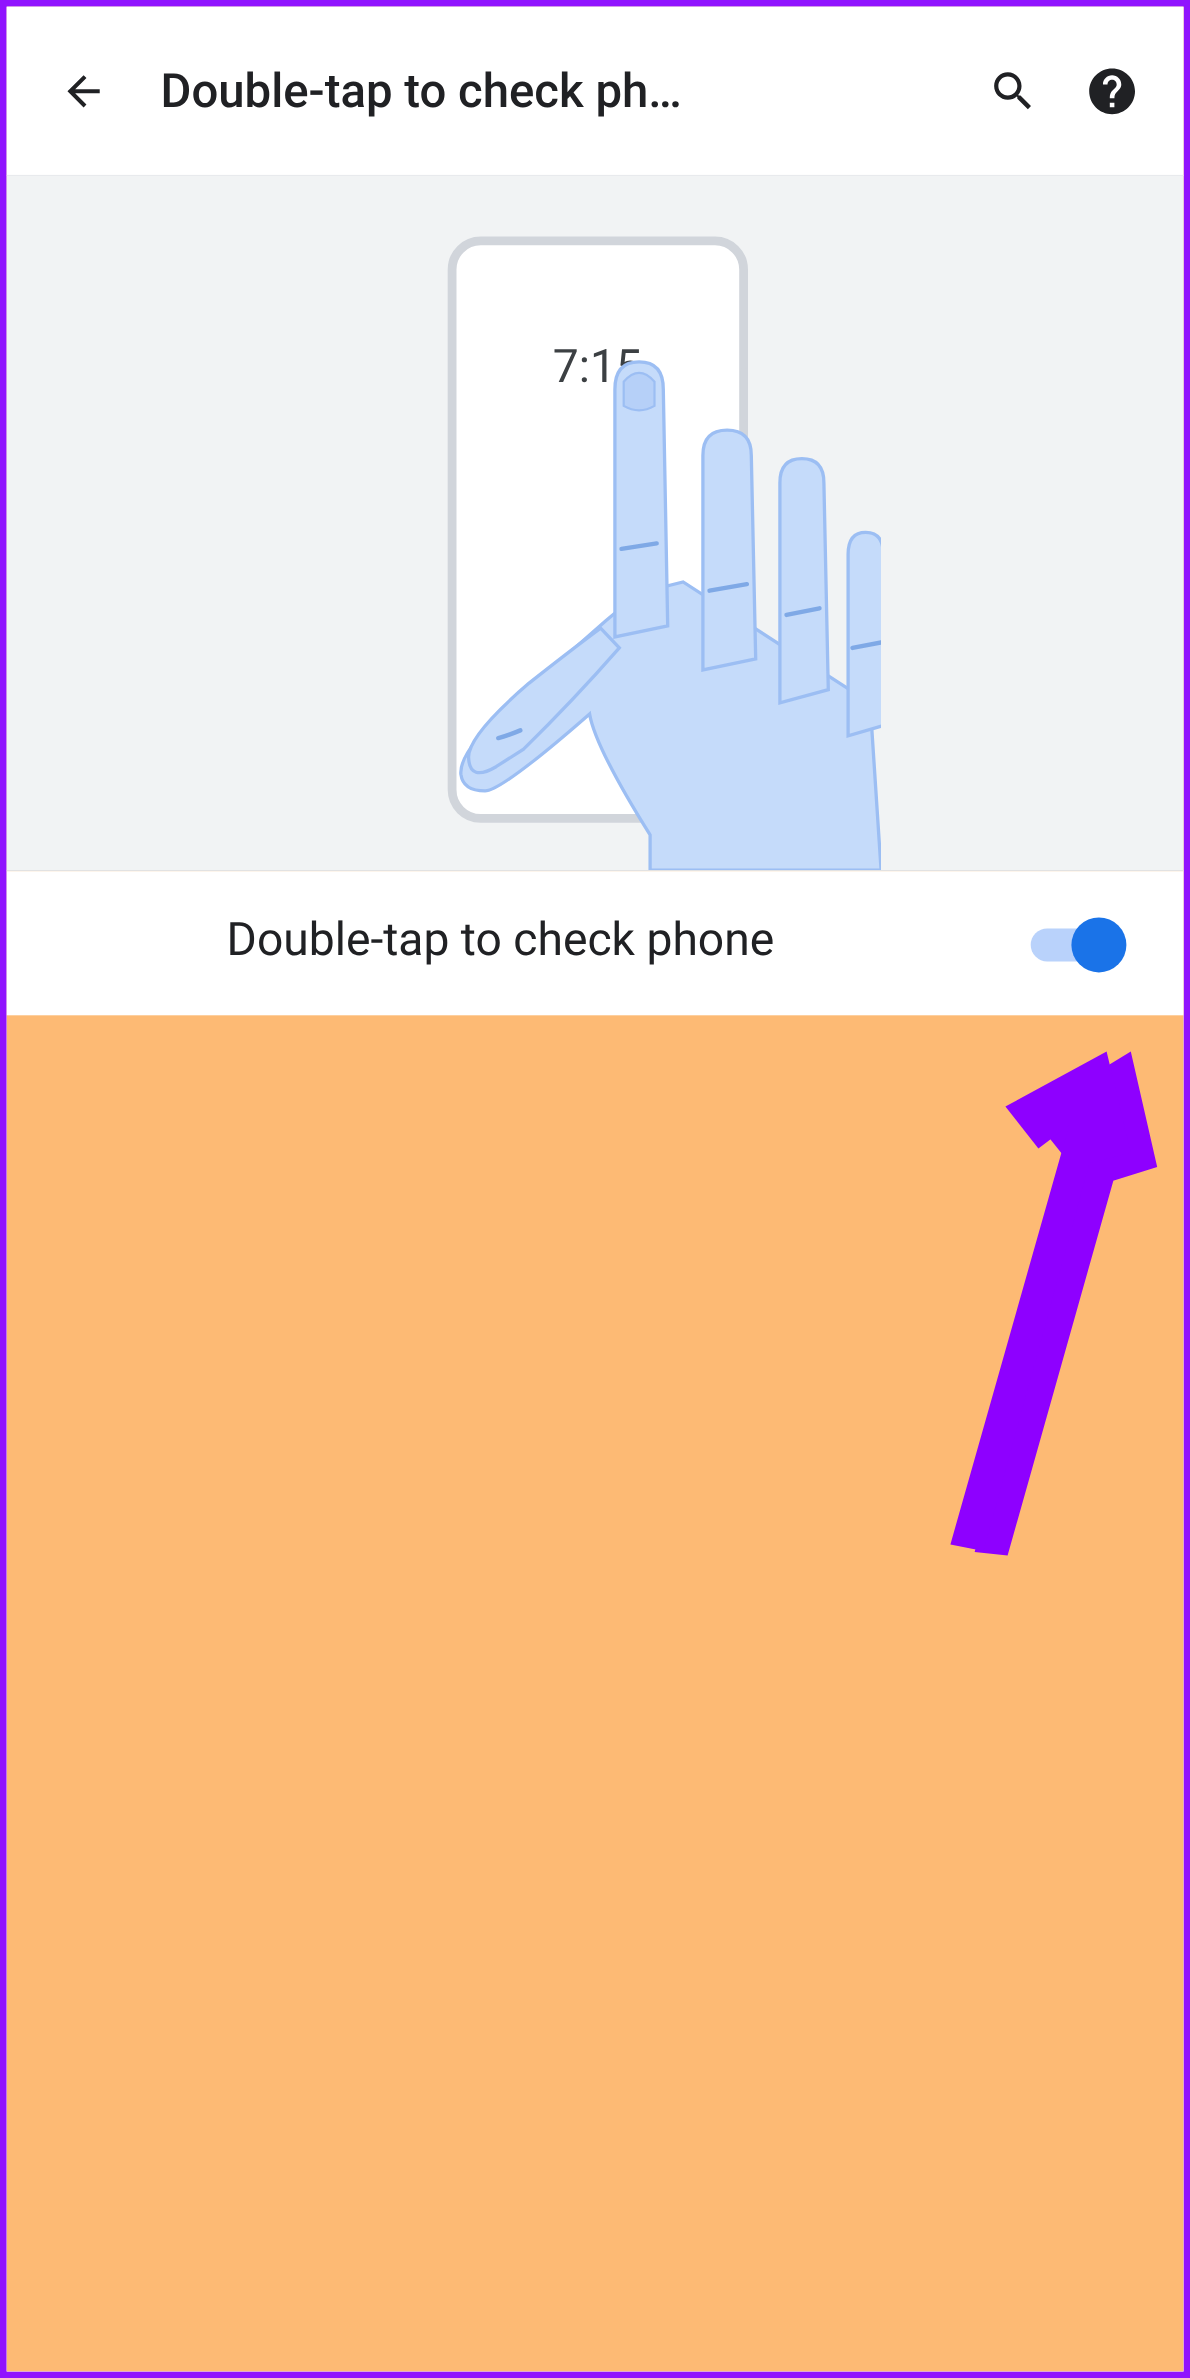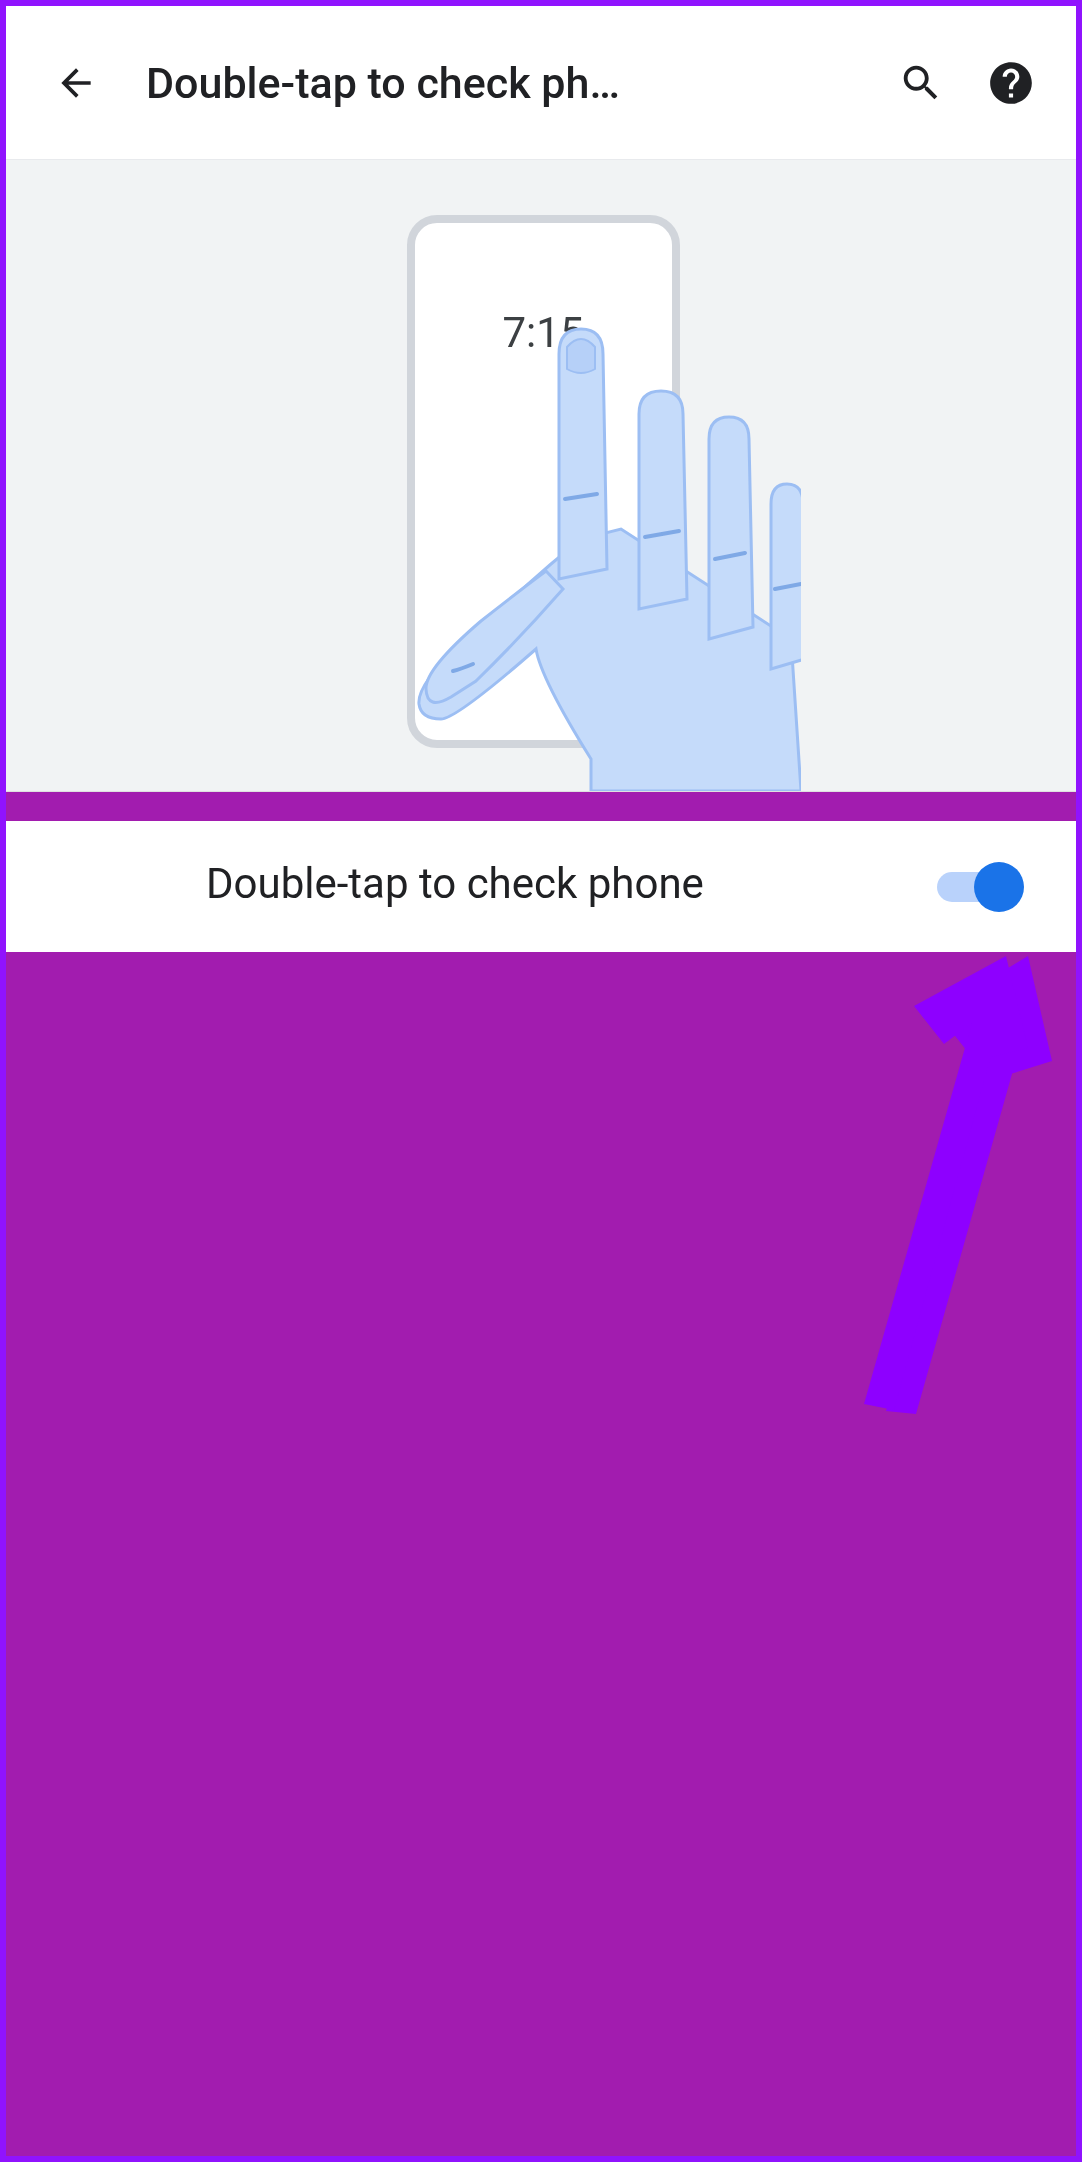--- a/index.html
+++ b/index.html
@@ -9,21 +9,21 @@
       width: 1082px;
       height: 2162px;
       position: relative;
       border: 6px solid #9013fe;
       margin: 0 auto;
       overflow: hidden;
     }
     .screen {
       width: 100%;
       height: 100%;
-      background: #a21caf;
+      background: #fdba74;
       position: relative;
     }
     .header {
       height: 154px;
       display: flex;
       align-items: center;
       padding: 0 40px;
       border-bottom: 1px solid #e8eaed;
       background: #fff;
     }
@@ -63,24 +63,23 @@
       height: 632px;
       background: #f1f3f4;
       display: flex;
       align-items: flex-end;
       justify-content: center;
       border-bottom: 1px solid #e0e0e0;
       overflow: hidden;
     }
     .setting-row {
       display: flex;
-      align-items: center;
+      align-items: flex-end;
       padding: 38px 52px 38px 200px;
       background: #fff;
-      margin-top: 29px;
     }
     .setting-text {
       flex: 1;
       padding-right: 40px;
     }
     .setting-title {
       font-size: 42px;
       color: #202124;
       font-weight: 400;
       margin-bottom: 6px;

